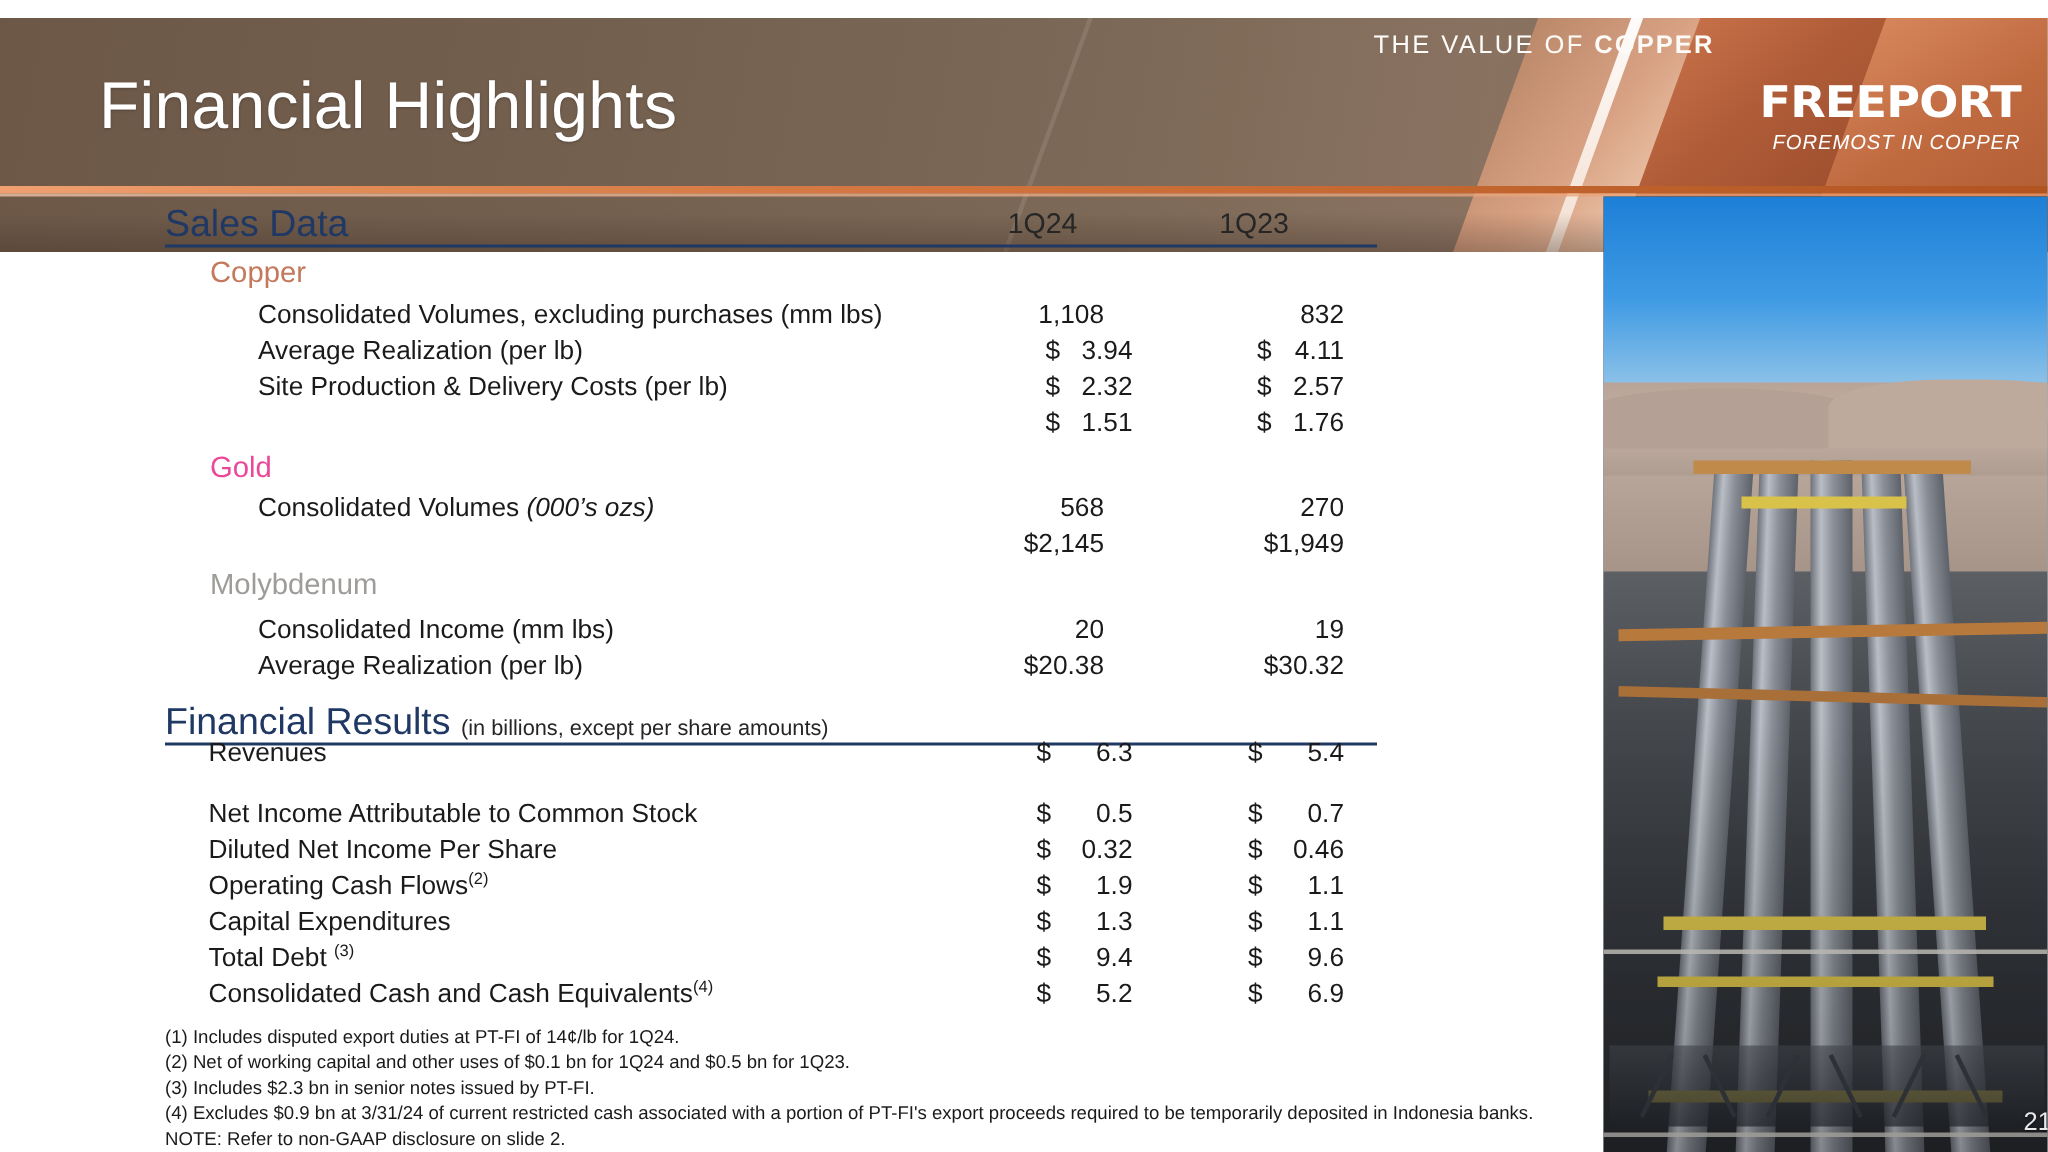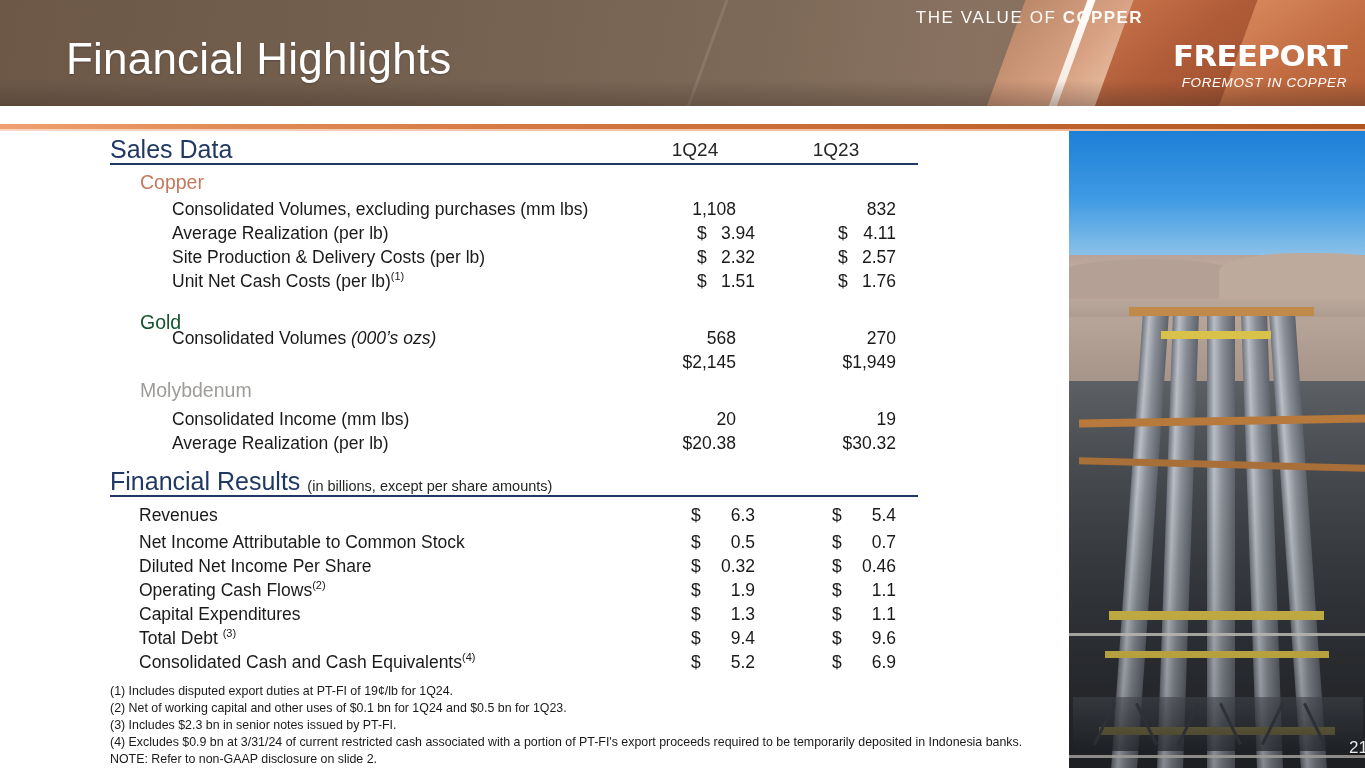--- a/index.html
+++ b/index.html
@@ -4,21 +4,21 @@
 <style>
   html,body{margin:0;padding:0;}
   body{
     width:1365px;height:768px;overflow:hidden;background:#ffffff;
     font-family:"Liberation Sans","DejaVu Sans",sans-serif;
     -webkit-font-smoothing:antialiased;
   }
   .slide{position:relative;width:1365px;height:768px;overflow:hidden;}
 
   
-  .banner{position:absolute;left:0;top:0;width:1365px;height:106px;overflow:hidden;
+  .banner{position:absolute;left:0;top:12px;width:1365px;height:156px;overflow:hidden;
     background:linear-gradient(100deg,#6d5848 0%,#74604f 30%,#7d6957 55%,#8a7261 72%,#7b6354 88%,#6d5748 100%);}
   .banner .sheen1{position:absolute;top:-40px;left:700px;width:3px;height:220px;
     background:rgba(255,255,255,0.10);transform:rotate(20deg);}
   .banner .sheen2{position:absolute;top:-40px;left:1020px;width:2px;height:220px;
     background:rgba(255,255,255,0.08);transform:rotate(20deg);}
   .banner .shade-low{position:absolute;left:0;bottom:0;width:1365px;height:26px;
     background:linear-gradient(180deg,rgba(60,44,34,0.0),rgba(60,44,34,0.35));}
 
   
   .wedge-a{position:absolute;top:-20px;left:1000px;width:420px;height:180px;
@@ -95,21 +95,21 @@
   .content{position:absolute;left:0;top:131px;width:1069px;height:637px;}
 
   .sec-head{position:absolute;display:flex;align-items:flex-end;}
   .sec-title{color:#1f3864;font-size:25px;font-weight:400;line-height:1;}
   .sec-sub{color:#262626;font-size:14.5px;line-height:1;margin-left:7px;padding-bottom:1px;}
   .col-head{position:absolute;color:#262626;font-size:19px;text-align:center;width:120px;}
   .rule{position:absolute;height:2px;background:#1f3864;}
 
   .grp{position:absolute;font-size:19.5px;line-height:1;}
   .grp.copper{color:#c4795c;}
-  .grp.gold{color:#14532d;margin-top:10px;}
+  .grp.gold{color:#ec4899;}
   .grp.moly{color:#9e9c98;}
 
   .row{position:absolute;left:0;width:925px;height:24px;}
   .row .lbl{position:absolute;left:172px;top:0;color:#1a1a1a;font-size:17.5px;
     line-height:24px;white-space:nowrap;}
   .row .lbl.indent-fin{left:139px;}
   .row .lbl i{font-style:italic;}
   .row .lbl sup{font-size:11px;vertical-align:super;line-height:0;}
   .row .v{position:absolute;top:0;width:120px;color:#1a1a1a;font-size:17.5px;
     line-height:24px;text-align:right;}
@@ -222,21 +222,20 @@
           <span class="cur">$</span>
           <span class="num">2.32</span>
         </span>
       <span class="m m2">
           <span class="cur">$</span>
           <span class="num">2.57</span>
         </span>
     </div>
 
     <div class="row" style="top:138px">
-      <span class="lbl"><span>Unit Net Cash Costs (per lb)</span><sup>(1)</sup></span>
       <span class="m m1">
           <span class="cur">$</span>
           <span class="num">1.51</span>
         </span>
       <span class="m m2">
           <span class="cur">$</span>
           <span class="num">1.76</span>
         </span>
     </div>
 
@@ -266,21 +265,21 @@
       <span class="v v1">$20.38</span>
       <span class="v v2">$30.32</span>
     </div>
 
     <div class="sec-head" style="left:110px;top:338px;">
       <span class="sec-title">Financial Results</span>
       <span class="sec-sub">(in billions, except per share amounts)</span>
     </div>
     <div class="rule" style="left:110px;top:364px;width:808px;"></div>
 
-    <div class="row" style="top:372px">
+    <div class="row" style="top:358px">
       <span class="lbl indent-fin">Revenues</span>
       <span class="m m1 fin">
           <span class="cur">$</span>
           <span class="num">6.3</span>
         </span>
       <span class="m m2 fin">
           <span class="cur">$</span>
           <span class="num">5.4</span>
         </span>
     </div>
@@ -351,21 +350,21 @@
           <span class="cur">$</span>
           <span class="num">5.2</span>
         </span>
       <span class="m m2 fin">
           <span class="cur">$</span>
           <span class="num">6.9</span>
         </span>
     </div>
 
     <div class="notes">
-      <div>(1) Includes disputed export duties at PT-FI of 19¢/lb for 1Q24.</div>
+      <div>(1) Includes disputed export duties at PT-FI of 14¢/lb for 1Q24.</div>
       <div>(2) Net of working capital and other uses of $0.1 bn for 1Q24 and $0.5 bn for 1Q23.</div>
       <div>(3) Includes $2.3 bn in senior notes issued by PT-FI.</div>
       <div>(4) Excludes $0.9 bn at 3/31/24 of current restricted cash associated with a portion of PT-FI's export proceeds required to be temporarily deposited in Indonesia banks.</div>
       <div>NOTE: Refer to non-GAAP disclosure on slide 2.</div>
     </div>
 
   </div>
 </div>
 
 </body></html>

